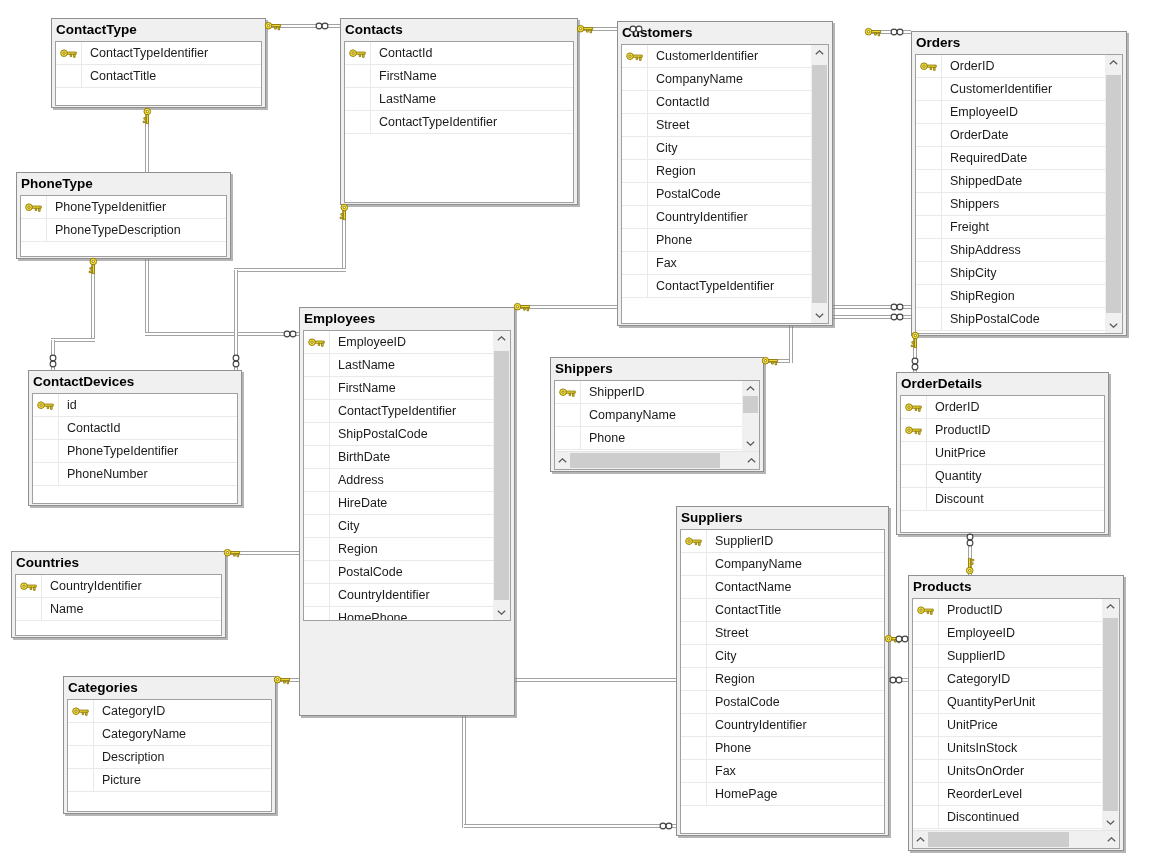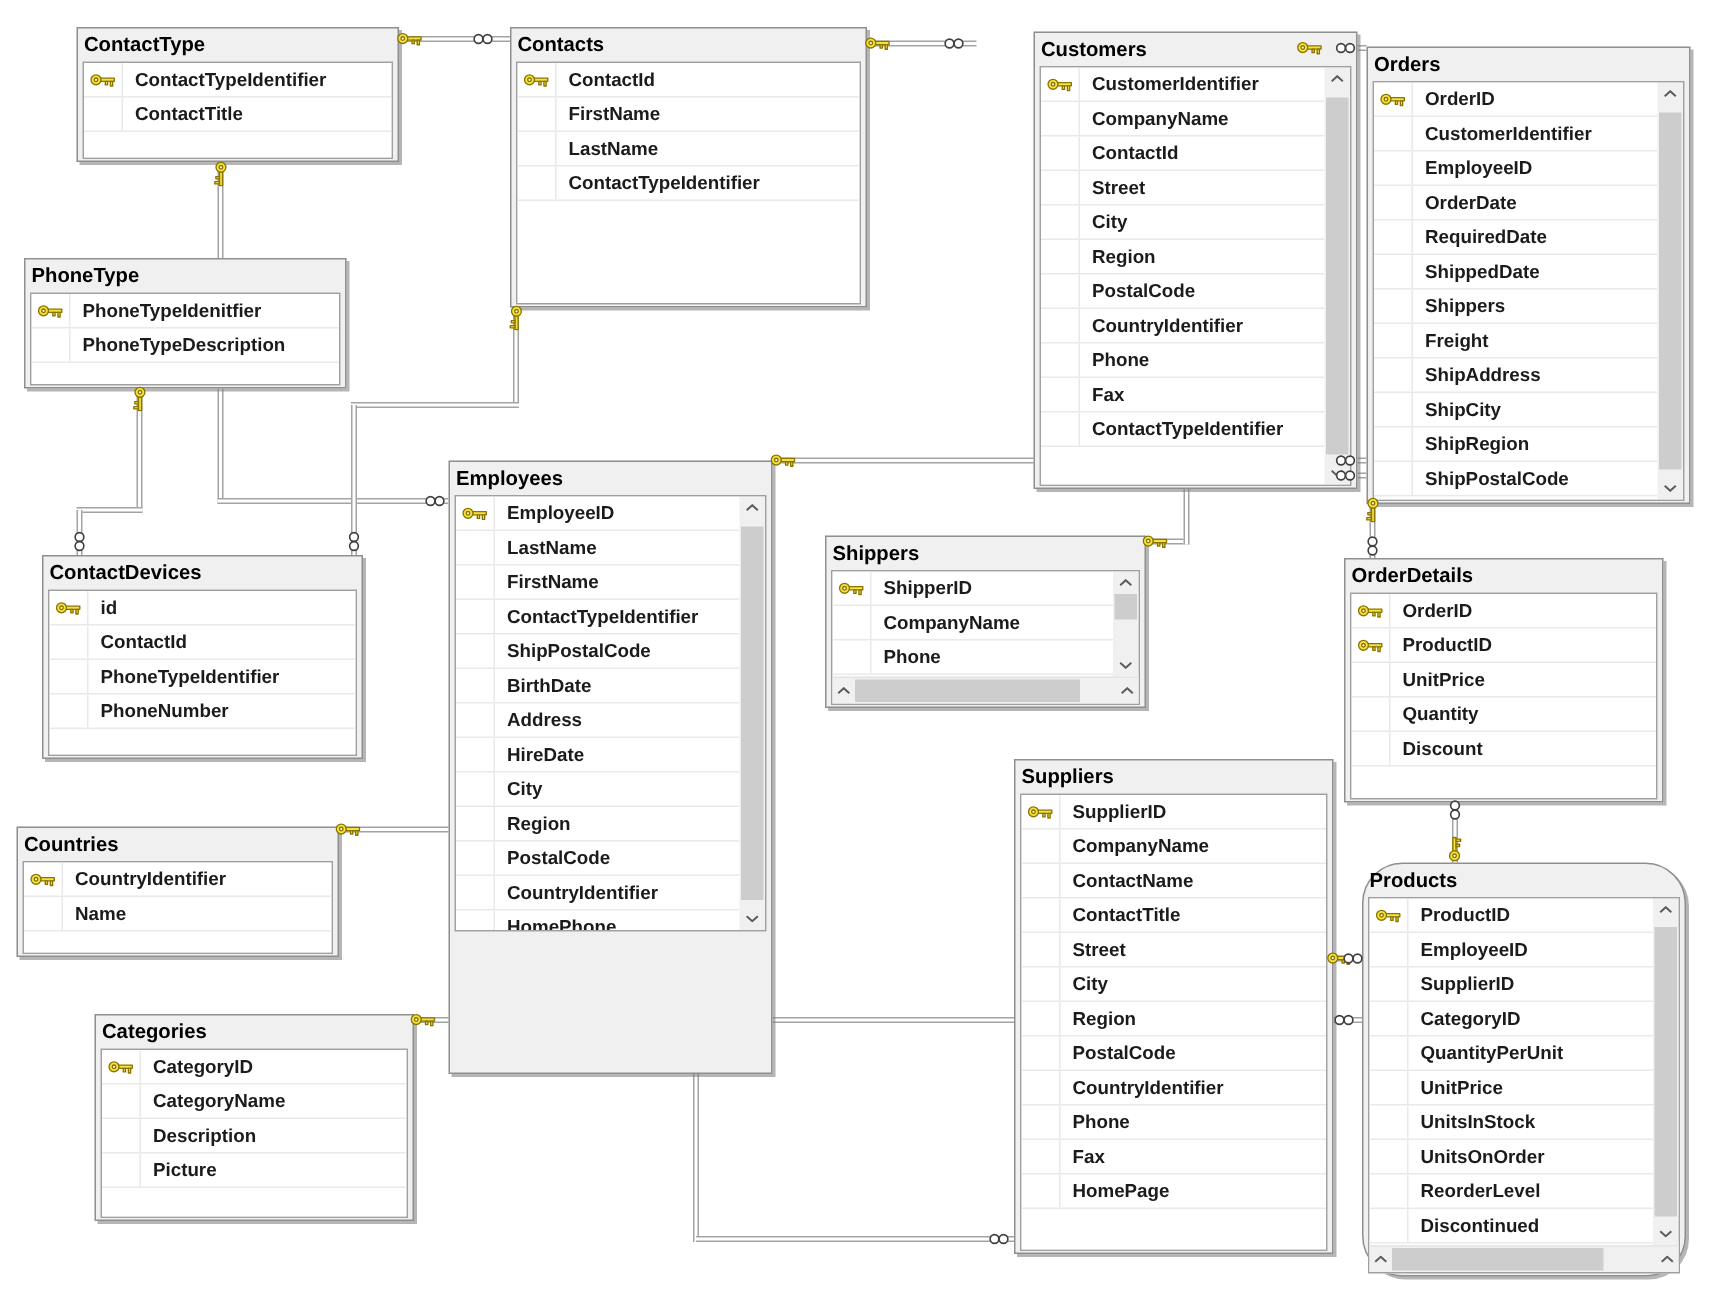--- a/index.html
+++ b/index.html
@@ -9,21 +9,21 @@
   .lineh{position:absolute;height:2px;background:#fff;border-top:1px solid #a3a3a3;border-bottom:1px solid #a3a3a3;z-index:1;}
   .linev{position:absolute;width:2px;background:#fff;border-left:1px solid #a3a3a3;border-right:1px solid #a3a3a3;z-index:1;}
   .glyph{position:absolute;z-index:3;line-height:0;}
   
   .tbl{position:absolute;box-sizing:border-box;background:#f0f0f0;border:1px solid #8f8f8f;
        box-shadow:2px 2px 0 rgba(120,120,120,0.55);z-index:2;}
   .tbl-title{height:22px;line-height:22px;padding-left:4px;font-size:13.5px;font-weight:bold;color:#000;
              white-space:nowrap;overflow:hidden;}
   .tbl-frame{margin:0 3px 3px 3px;border:1px solid #a0a0a0;background:#fff;display:flex;flex-direction:column;box-sizing:content-box;}
   .tbl-body{display:flex;flex:1;overflow:hidden;}
-  .rows{flex:1;overflow:hidden;background:#fff;font-weight:bold;}
+  .rows{flex:1;overflow:hidden;background:#fff;}
   .row{height:23px;box-sizing:border-box;display:flex;align-items:center;border-bottom:1px solid #e9e9e9;}
   .keycell{width:25px;flex:none;align-self:stretch;border-right:1px solid #e9e9e9;display:flex;align-items:center;justify-content:center;}
   .fname{padding-left:8px;font-size:12.5px;color:#1b1b1b;white-space:nowrap;}
   
   .vbar{width:17px;flex:none;background:#f0f0f0;display:flex;flex-direction:column;}
   .arr{height:15px;flex:none;display:flex;align-items:center;justify-content:center;}
   .arr.down svg{transform:rotate(180deg);}
   .vtrack{flex:1;position:relative;}
   .vthumb{position:absolute;left:1px;right:1px;background:#cdcdcd;}
   .hbar{height:17px;flex:none;background:#f0f0f0;display:flex;border-top:1px solid #e4e4e4;}
@@ -281,21 +281,21 @@
               <span class="fname">LastName</span>
             </div>
             <div class="row">
               <span class="keycell"></span>
               <span class="fname">ContactTypeIdentifier</span>
             </div>
           </div>
         </div>
       </div>
     </div>
-    <div class="tbl" style="left: 689px; top: 21px; width: 216px; height: 305px;">
+    <div class="tbl" style="left: 617px; top: 21px; width: 216px; height: 305px;">
       <div class="tbl-title">Customers</div>
       <div class="tbl-frame" style="height: 278px;">
         <div class="tbl-body" style="height: 276px;">
           <div class="rows">
             <div class="row">
               <span class="keycell">
                 <span style="line-height: 0;"><svg width="17" height="11" viewBox="0 0 17 11">
                     <g stroke="#8a7400" stroke-width="0.9" stroke-linejoin="round">
                       <rect x="7" y="4.1" width="9.2" height="2.1" fill="#f7e23b"></rect>
                       <rect x="10.2" y="6.2" width="1.5" height="2.4" fill="#f7e23b"></rect>
@@ -828,21 +828,21 @@
               <span class="fname">Fax</span>
             </div>
             <div class="row">
               <span class="keycell"></span>
               <span class="fname">HomePage</span>
             </div>
           </div>
         </div>
       </div>
     </div>
-    <div class="tbl" style="left: 908px; top: 575px; width: 216px; height: 276px; border-radius: 27px;">
+    <div class="tbl" style="left: 908px; top: 575px; width: 216px; height: 276px;">
       <div class="tbl-title">Products</div>
       <div class="tbl-frame" style="height: 249px;">
         <div class="tbl-body" style="height: 230px;">
           <div class="rows">
             <div class="row">
               <span class="keycell">
                 <span style="line-height: 0;"><svg width="17" height="11" viewBox="0 0 17 11">
                     <g stroke="#8a7400" stroke-width="0.9" stroke-linejoin="round">
                       <rect x="7" y="4.1" width="9.2" height="2.1" fill="#f7e23b"></rect>
                       <rect x="10.2" y="6.2" width="1.5" height="2.4" fill="#f7e23b"></rect>

